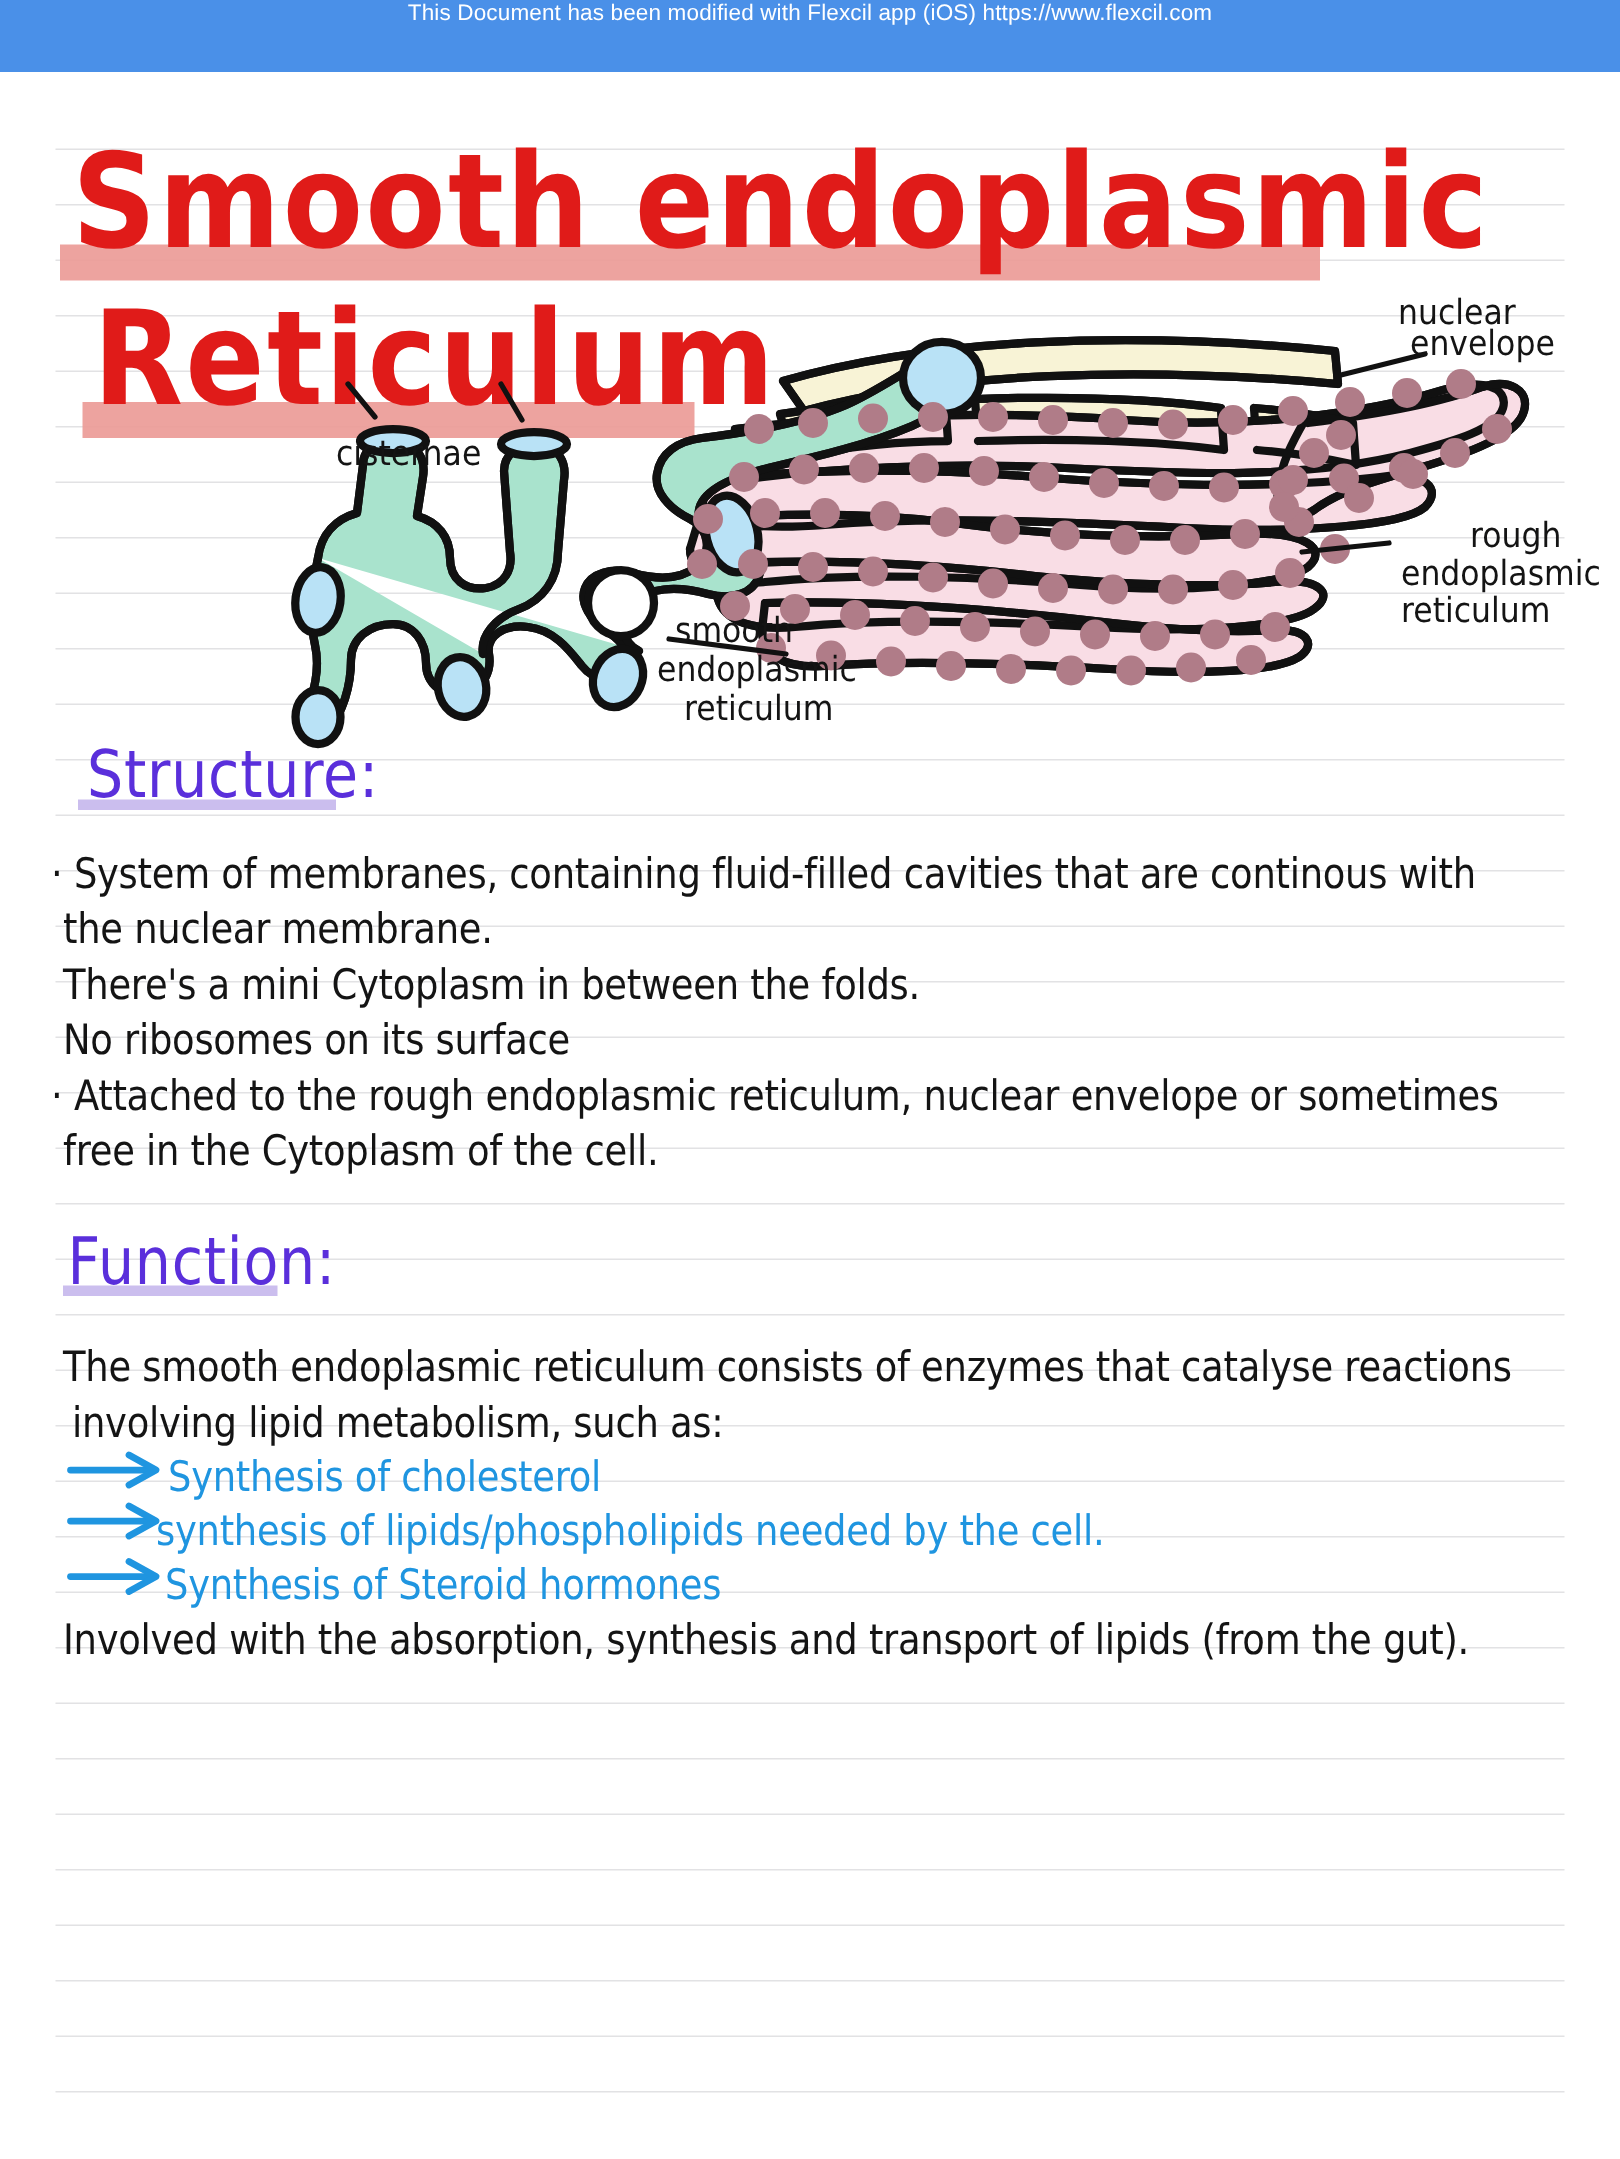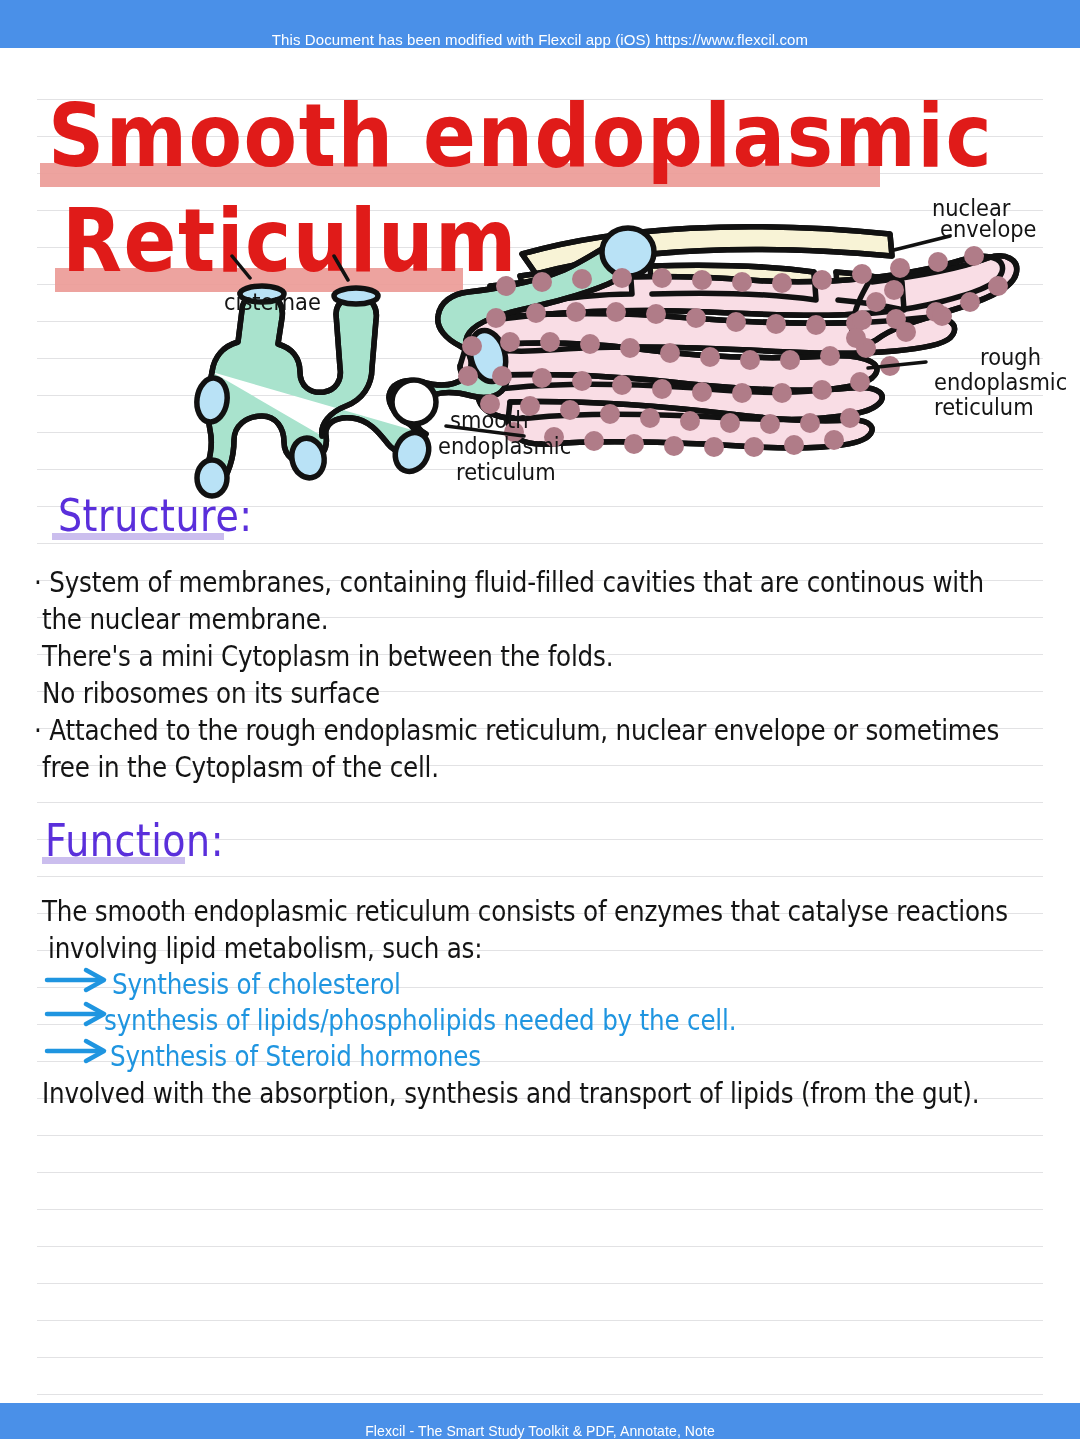--- a/index.html
+++ b/index.html
@@ -21,21 +21,21 @@
   
   .banner {
     position: absolute;
     left: 0;
     width: 1080px;
     background: #4a90e8;
     color: #ffffff;
     font-size: 15px;
     font-family: "Liberation Sans", sans-serif;
     display: flex;
-    align-items: flex-end;
+    align-items: flex-start;
     justify-content: center;
     letter-spacing: 0.1px;
   }
   .banner-top { top: 0; height: 48px; }
   .banner-bottom { top: 1403px; height: 36px; font-size: 14px; }
 
   
   .rules {
     position: absolute;
     left: 0; top: 0;
@@ -440,17 +440,14 @@
   <svg class="arrow" style="left:44px; top:1037px;" width="68" height="28" viewBox="0 0 68 28">
     <g stroke="#1f95e0" stroke-width="4.5" fill="none" stroke-linecap="round" stroke-linejoin="round">
       <line x1="3" y1="14" x2="56" y2="14"></line>
       <polyline points="42,4 60,14 42,24"></polyline>
     </g>
   </svg>
   <div class="blue-line" style="left:110px; top:1040px;">Synthesis  of  Steroid hormones</div>
 
   <div class="body-line" style="left:42px; top:1077px;">Involved with the absorption, synthesis and transport of lipids (from the gut).</div>
 
-  <div class="banner banner-bottom">
-    <span>Flexcil - The Smart Study Toolkit &amp; PDF, Annotate, Note</span>
-  </div>
 
 </div>
 
 </body></html>

